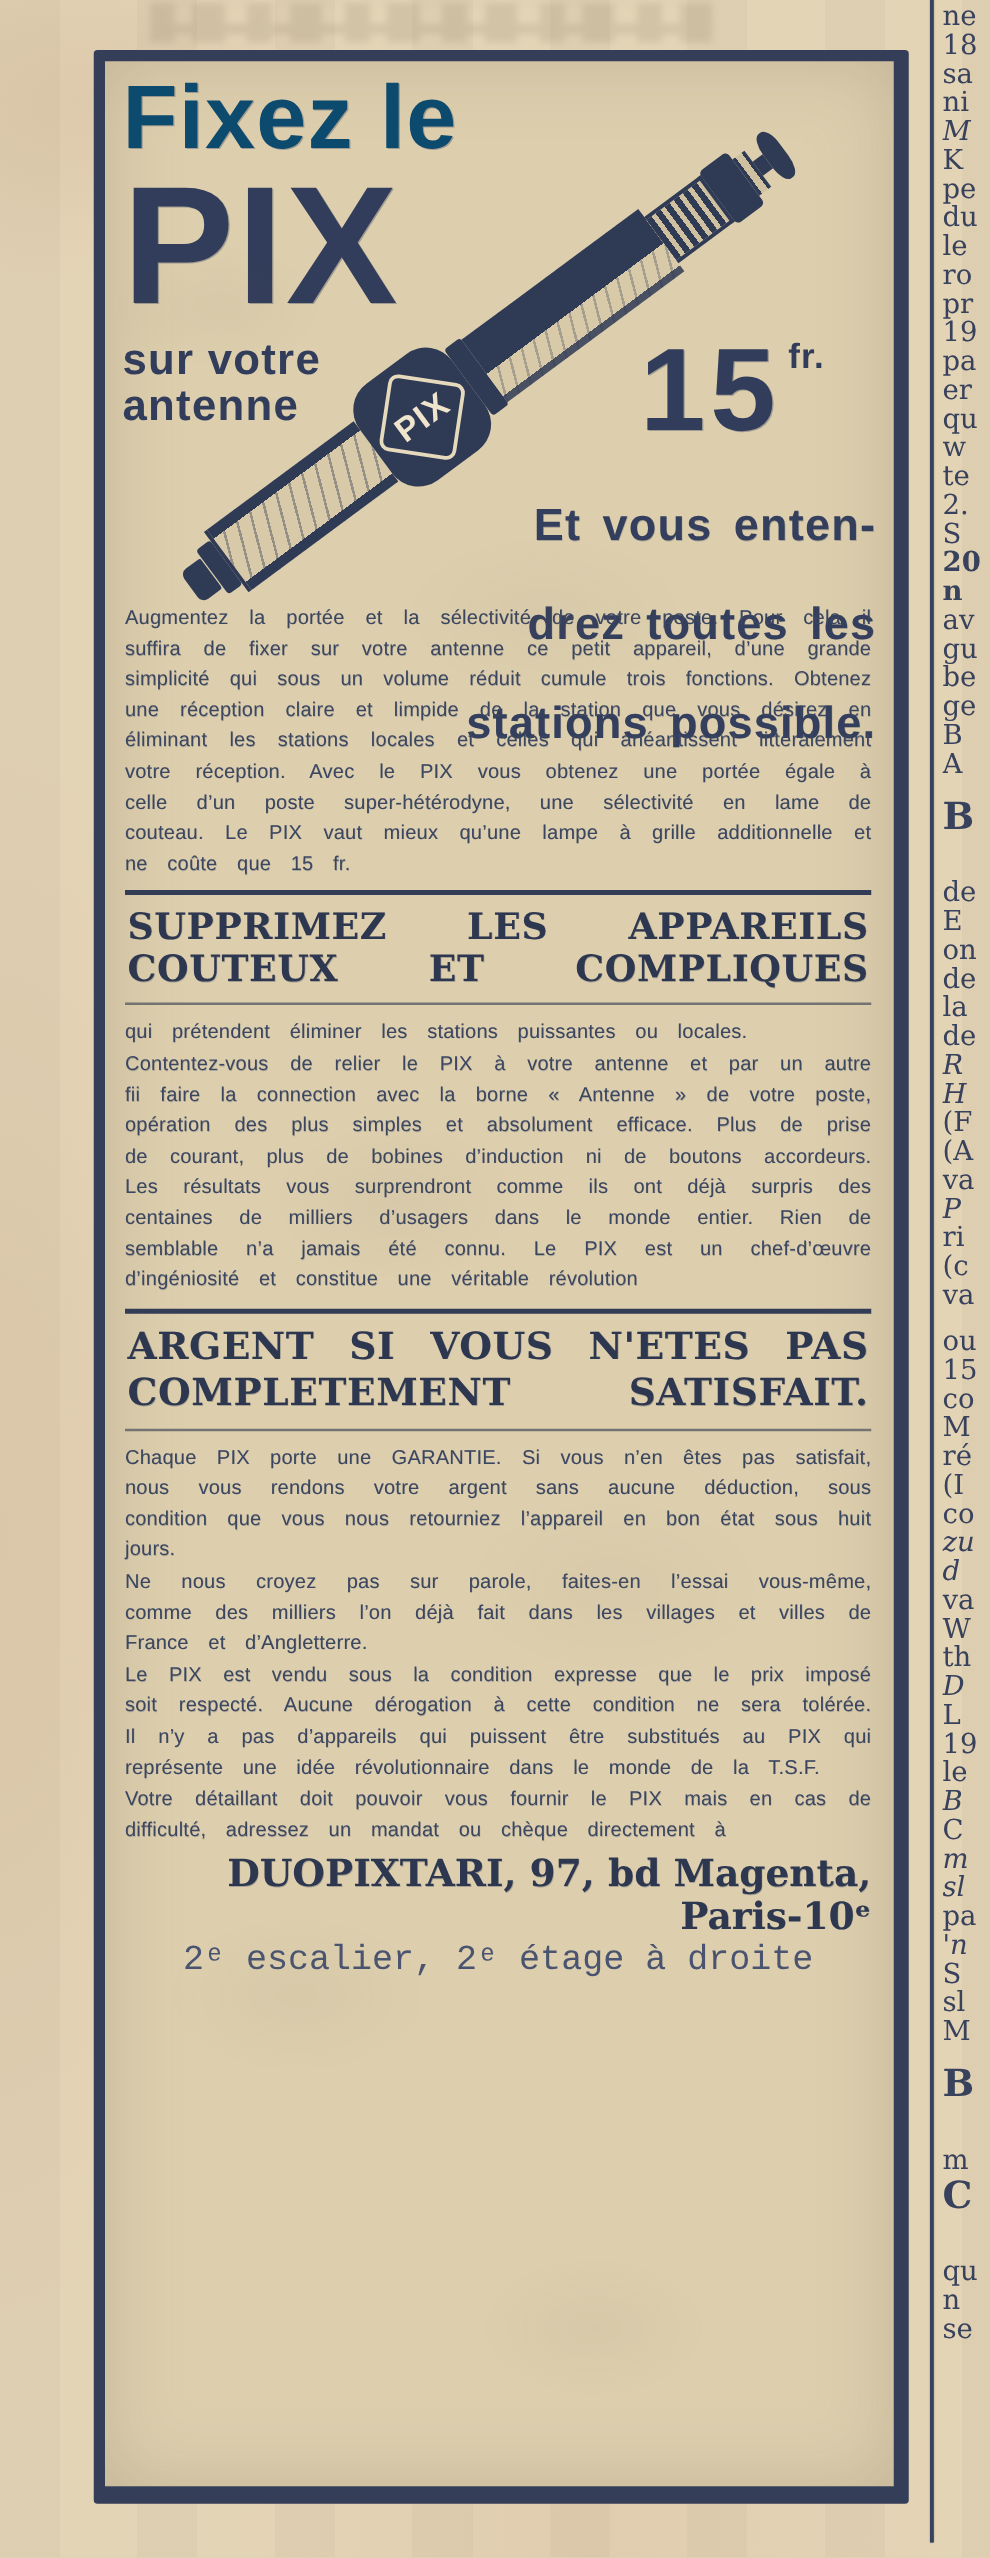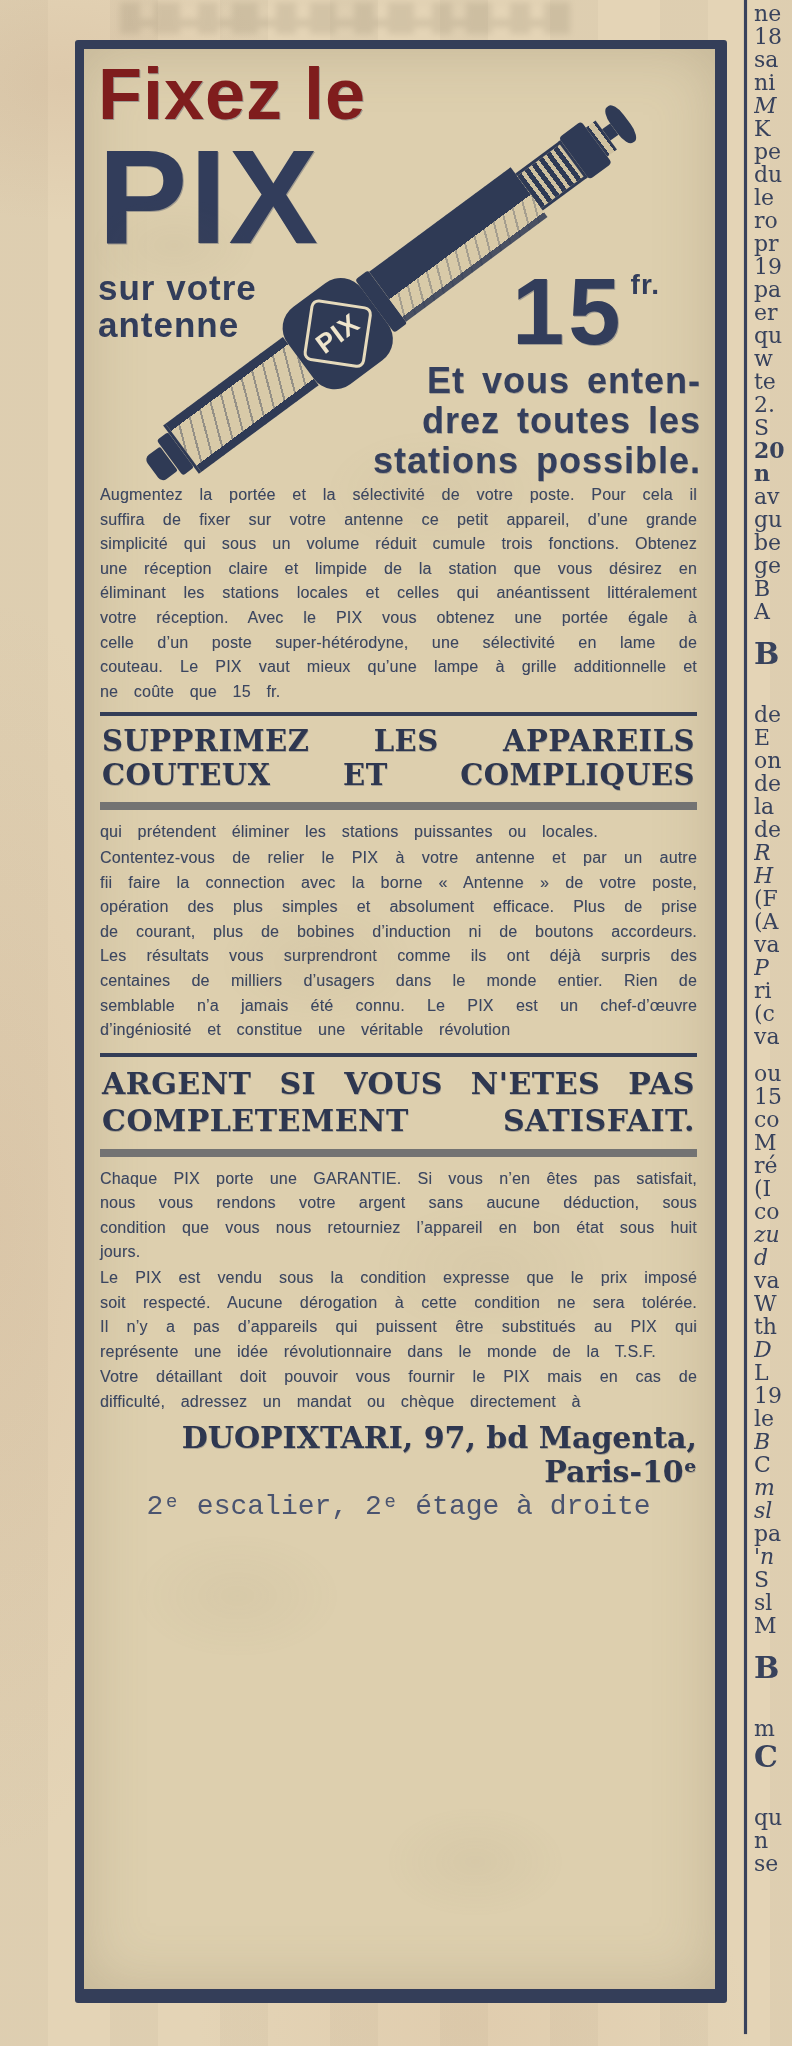--- a/index.html
+++ b/index.html
@@ -35,37 +35,37 @@
   
   .ad-box{position:absolute;left:75px;top:40px;width:652px;height:1963px;z-index:2;
     box-sizing:border-box;background:var(--paper-ad);
     border:9px solid #343e59;border-right-width:12px;border-bottom-width:14px;
     border-radius:3px;
     box-shadow:inset 0 0 60px rgba(120,105,80,.25);}
   .ad-inner{position:relative;width:100%;height:100%;overflow:hidden;}
 
   
   .headline-block{position:absolute;left:14px;top:8px;z-index:2;}
-  .h-line1{font-size:72px;font-weight:bold;letter-spacing:1px;color:#7f1d1d;line-height:74px;
+  .h-line1{font-size:72px;font-weight:bold;letter-spacing:1px;color:#0c4a6e;line-height:74px;
            text-shadow:1px 1px 0 rgba(50,61,91,.35);}
   .h-line2{font-size:134px;font-weight:bold;letter-spacing:2px;color:#323d5b;line-height:112px;margin-top:10px;
            text-shadow:1px 1px 0 rgba(50,61,91,.35);}
   .h-sub{font-size:35px;font-weight:bold;color:#323d5b;line-height:37px;letter-spacing:1px;}
   .h-sub.first{margin-top:16px;}
 
   
   .price{position:absolute;left:428px;top:218px;z-index:2;display:flex;align-items:flex-start;color:#323d5b;}
   .price-value{font-size:94px;font-weight:bold;line-height:90px;letter-spacing:4px;
                text-shadow:1px 1px 0 rgba(50,61,91,.35);}
   .price-unit{font-size:28px;font-weight:bold;margin-top:2px;margin-left:6px;letter-spacing:1px;}
 
   
   .tagline{position:absolute;top:312px;right:14px;z-index:2;text-align:right;color:#343f5d;}
   .tag-line{font-size:36px;font-weight:bold;line-height:40px;letter-spacing:1px;word-spacing:6px;
-            text-shadow:.5px .5px 0 rgba(52,63,93,.3);}
+            text-shadow:.5px .5px 0 rgba(52,63,93,.3);margin-top:39px;}
 
   
   .device{position:absolute;left:6px;top:14px;width:600px;height:440px;z-index:1;}
   .device-inner{position:absolute;left:5px;top:182px;width:590px;height:100px;
                 transform:rotate(-36.5deg);display:flex;align-items:center;}
   .device-inner > div{flex:none;}
   .d-tip{width:20px;height:30px;background:var(--ink);border-radius:6px 2px 2px 6px;}
   .d-tipcollar{width:14px;height:44px;background:var(--ink);border-radius:3px;margin-left:1px;}
   .d-lower{width:146px;height:60px;
     background:
@@ -89,21 +89,21 @@
     background:linear-gradient(90deg,var(--ink) 0 3px,#cfc1a0 3px 9px,var(--ink) 9px 12px);}
   .d-stem{width:10px;height:14px;background:var(--ink);}
   .d-knob{width:16px;height:44px;background:var(--ink);border-radius:7px / 16px;}
 
   
   .text-col{position:relative;z-index:2;padding:434px 18px 0 16px;color:var(--ink-soft);}
   .body-para{margin:0;font-size:16px;line-height:24.6px;text-align:justify;word-spacing:11px;
              letter-spacing:.2px;text-shadow:.4px .4px 0 rgba(59,70,96,.28);}
   .body-para + .body-para{margin-top:1px;}
 
-  .section-head{border-top:4px solid #333d56;border-bottom:8px solid #737373;
+  .section-head{border-top:4px solid #333d56;border-bottom:2px solid #737373;
                 padding:8px 2px 10px;margin:8px 0 10px;
                 font-family:"DejaVu Serif","Liberation Serif",serif;color:#2e3750;}
   .head-line{font-size:29px;font-weight:bold;line-height:34px;letter-spacing:.5px;
              text-align:justify;text-align-last:justify;
              text-shadow:.5px .5px 0 rgba(46,55,80,.3);}
   .section-head.second{margin-top:10px;}
   .section-head.second .head-line{font-size:30px;line-height:37px;}
 
   .address1{font-family:"DejaVu Serif","Liberation Serif",serif;font-weight:bold;
             font-size:30px;line-height:34px;text-align:right;color:#2e3750;margin-top:6px;
@@ -188,20 +188,21 @@
             <div class="body-para">Contentez-vous de relier le PIX à votre antenne et par un autre fii faire la connection avec la borne « Antenne » de votre poste, opération des plus simples et absolument efficace. Plus de prise de courant, plus de bobines d’induction ni de boutons accordeurs. Les résultats vous surprendront comme ils ont déjà surpris des centaines de milliers d’usagers dans le monde entier. Rien de semblable n’a jamais été connu. Le PIX est un chef-d’œuvre d’ingéniosité et constitue une véritable révolution</div>
           </div>
 
         <div class="section-head second">
             <div class="head-line">ARGENT SI VOUS N'ETES PAS</div>
             <div class="head-line">COMPLETEMENT SATISFAIT.</div>
           </div>
 
         <div>
             <div class="body-para">Chaque PIX porte une GARANTIE. Si vous n’en êtes pas satisfait, nous vous rendons votre argent sans aucune déduction, sous condition que vous nous retourniez l’appareil en bon état sous huit jours.</div>
+            <div class="body-para">Ne nous croyez pas sur parole, faites-en l’essai vous-même, comme des milliers l’on déjà fait dans les villages et villes de France et d’Angletterre.</div>
             <div class="body-para">Le PIX est vendu sous la condition expresse que le prix imposé soit respecté. Aucune dérogation à cette condition ne sera tolérée. Il n’y a pas d’appareils qui puissent être substitués au PIX qui représente une idée révolutionnaire dans le monde de la T.S.F.</div>
             <div class="body-para">Votre détaillant doit pouvoir vous fournir le PIX mais en cas de difficulté, adressez un mandat ou chèque directement à</div>
           </div>
 
         <div class="address1">DUOPIXTARI, 97, bd Magenta, Paris-10ᵉ</div>
         <div class="address2">2ᵉ escalier, 2ᵉ étage à droite</div>
       </div>
 
     </div>
   </div>

